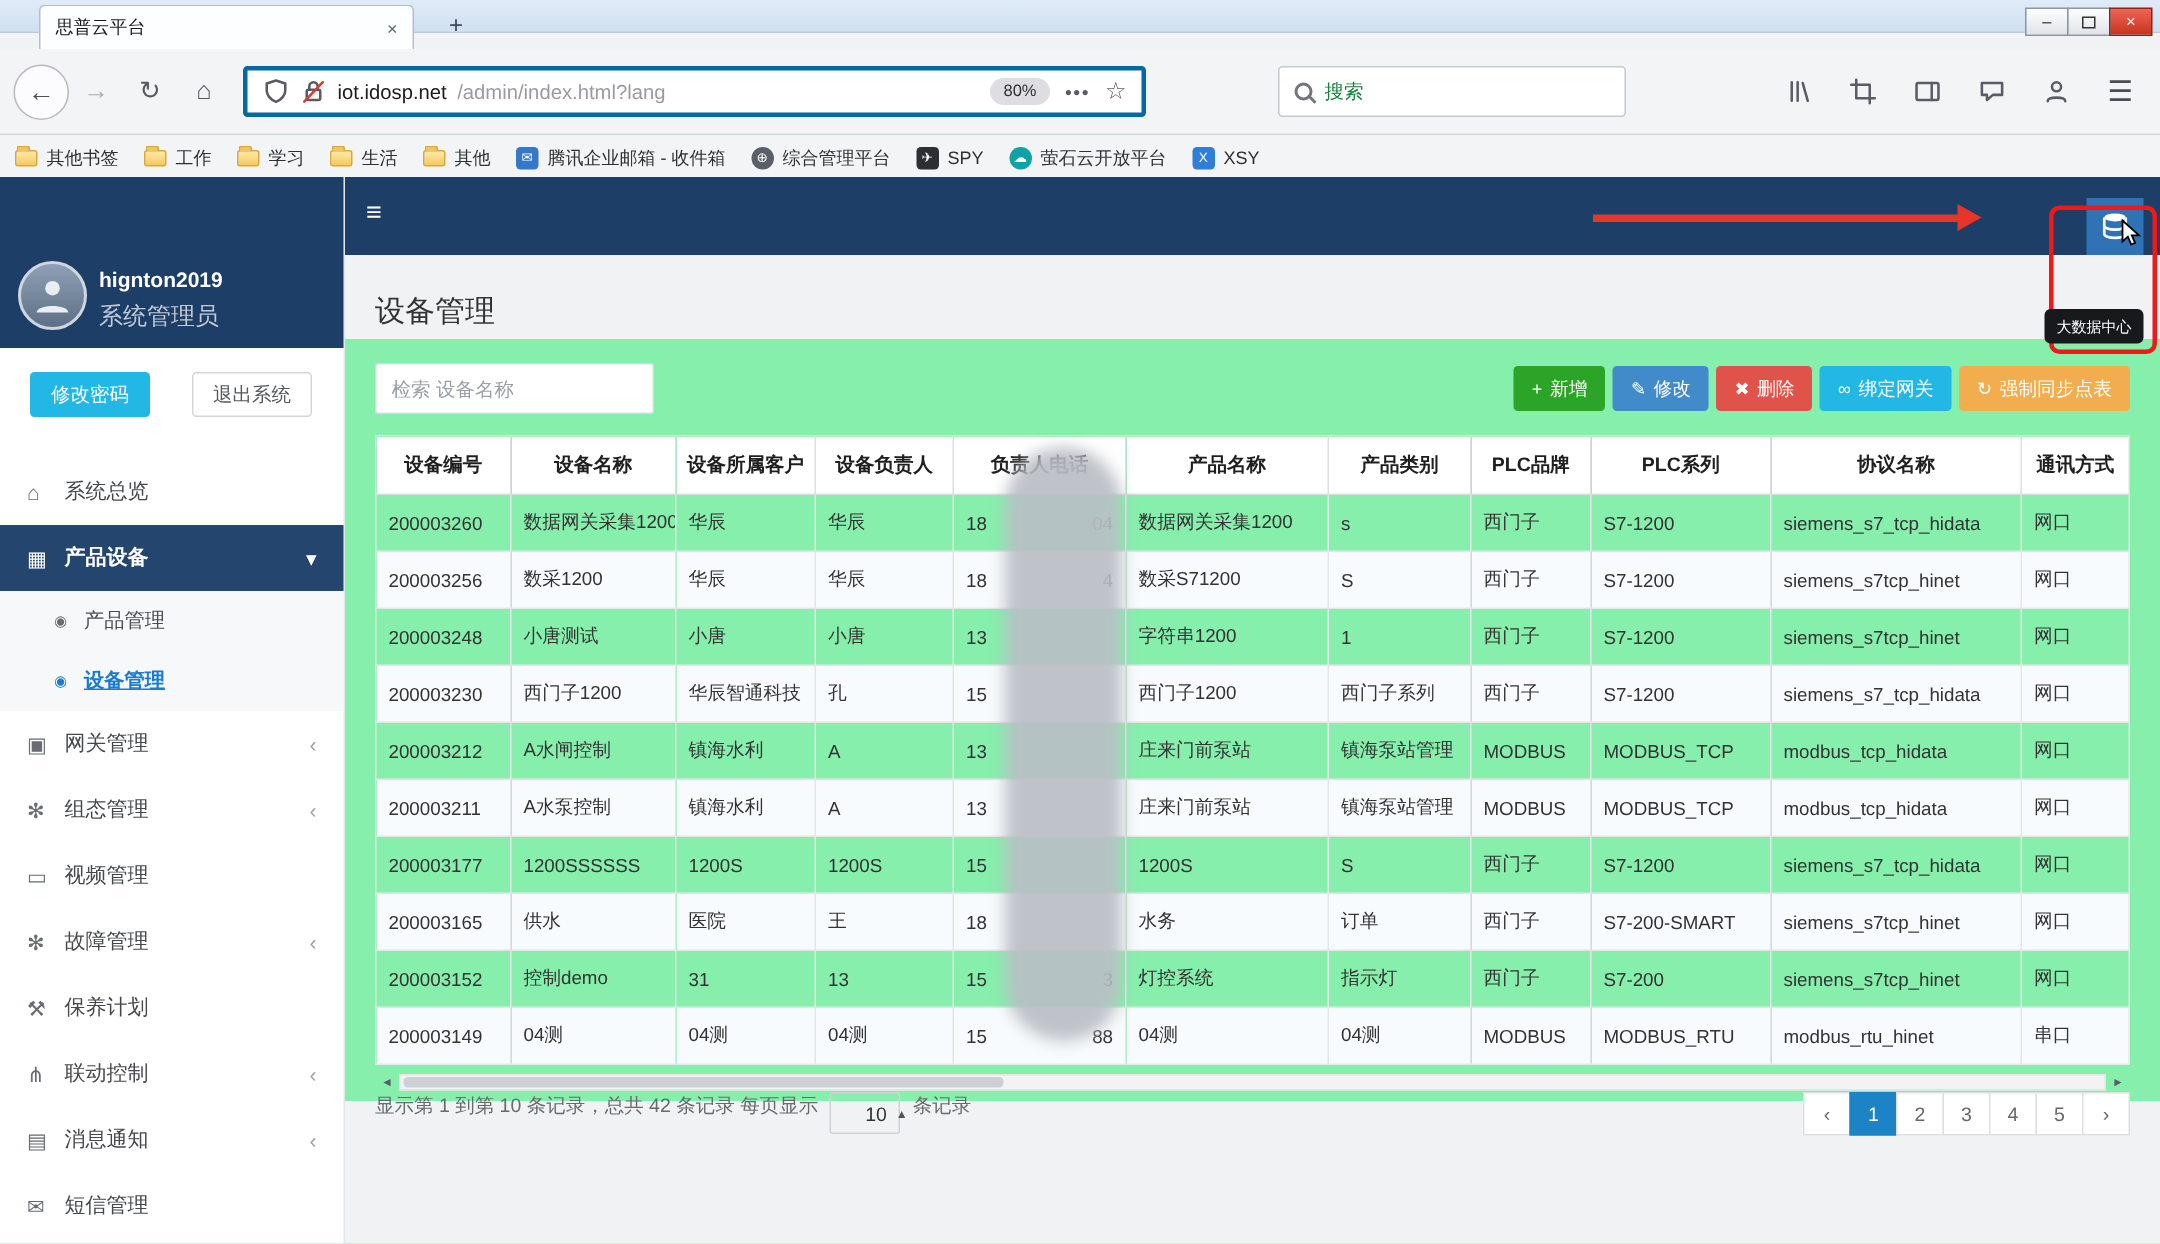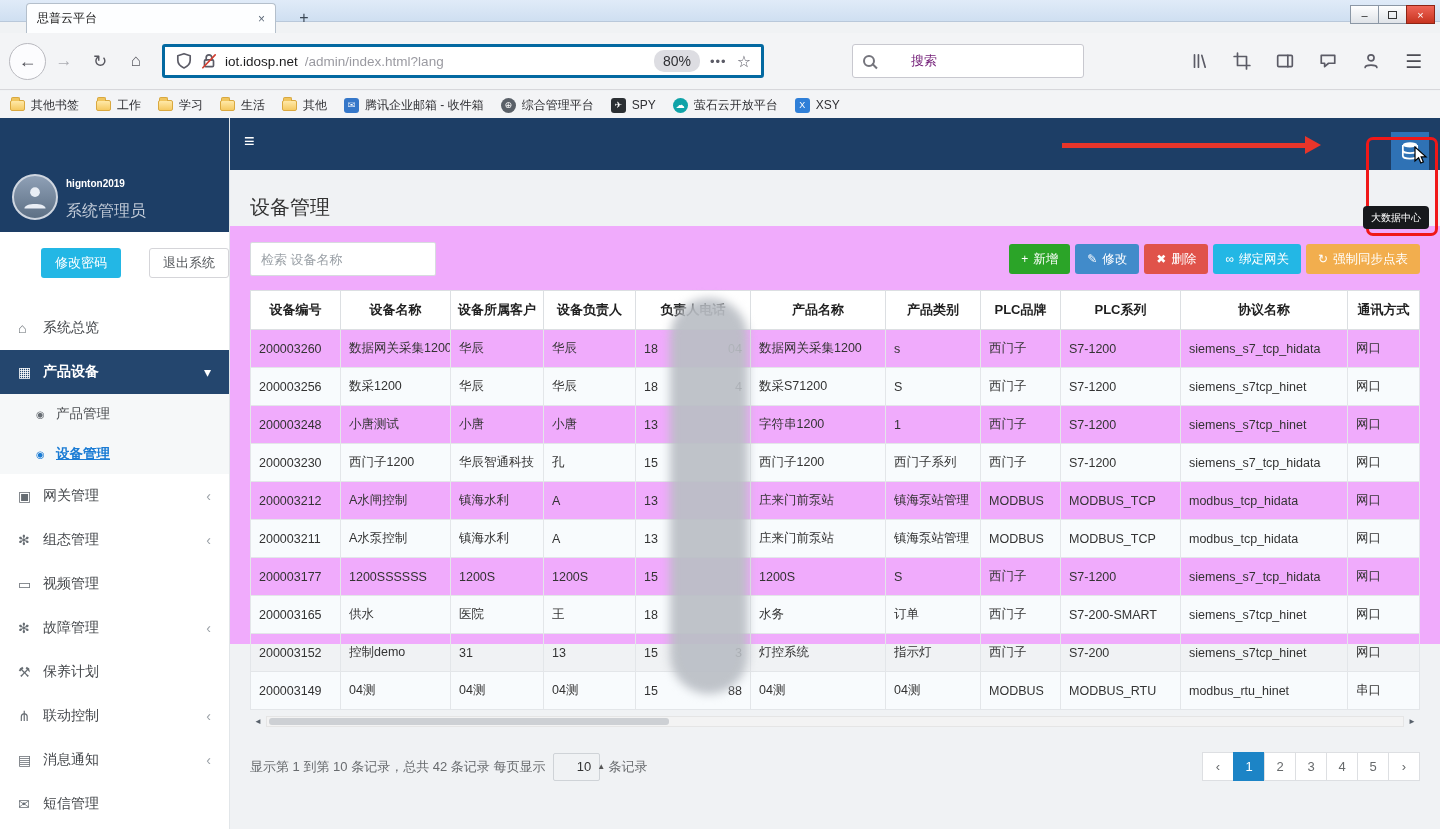--- a/index.html
+++ b/index.html
@@ -17,66 +17,66 @@
   .wbtn .sq{width:9px;height:8px;border:1px solid #333;display:block;}
   .wbtn.close{background:linear-gradient(#ef6557,#c7331f);border-color:#8d2415;color:#fff;}
 
   .bnav{position:absolute;top:33px;left:0;right:0;height:57px;background:#f3f4f6;border-bottom:1px solid #d7d7db;display:flex;align-items:center;}
   .back{width:37px;height:37px;border:1px solid #b9b9bf;border-radius:50%;background:#fcfcfe;margin-left:9px;display:flex;align-items:center;justify-content:center;font-size:18px;color:#4d4d55;}
   .navic{width:36px;text-align:center;font-size:17px;color:#57575f;}
   .navic.fwd{color:#abacb2;}
   .urlbar{margin-left:8px;width:602px;height:34px;background:#fff;border:3px solid #0369a1;border-radius:3px;display:flex;align-items:center;padding:0 10px;gap:7px;}
   .urlhost{font-size:13.5px;color:#1c1c1e;}
   .urlpath{font-size:13.5px;color:#9a9aa1;flex:1;white-space:nowrap;overflow:hidden;}
-  .zoom{background:#dddde2;border-radius:10px;font-size:14px;color:#2f2f33;padding:3px 9px;}
+  .zoom{background:#dddde2;border-radius:10px;font-size:11px;color:#2f2f33;padding:3px 9px;}
   .dots{font-size:13px;color:#5b5b66;letter-spacing:1px;padding:0 3px;}
   .star{font-size:16px;color:#5b5b66;}
   .sframe{margin-left:88px;width:232px;height:34px;background:#fff;border:1px solid #c8c8cf;border-radius:3px;display:flex;align-items:center;padding:0 10px;gap:8px;}
   .lens{width:12px;height:12px;border:2px solid #74747c;border-radius:50%;position:relative;flex:none;}
   .lens::after{content:"";position:absolute;width:7px;height:2px;background:#74747c;transform:rotate(45deg);right:-5px;bottom:-2px;}
-  .sph{font-size:13px;color:#701a75;margin-left:28px;}
+  .sph{font-size:13px;color:#15803d;}
   .ricons{margin-left:auto;display:flex;align-items:center;gap:25px;padding-right:18px;color:#5b5b66;}
   svg.ic{width:18px;height:18px;stroke:#5b5b66;fill:none;stroke-width:1.5;stroke-linecap:round;stroke-linejoin:round;}
   .burger{font-size:19px;color:#4c4c54;}
 
   .bbar{position:absolute;top:91px;left:0;right:0;height:27px;background:#f3f4f6;border-bottom:1px solid #e3e3e7;display:flex;align-items:center;gap:17px;padding:14px 10px;font-size:12px;color:#2f2f33;}
   .bm{display:flex;align-items:center;gap:6px;}
   .bm-icon{width:15px;height:15px;border-radius:3px;display:flex;align-items:center;justify-content:center;font-size:9px;color:#fff;flex:none;}
   .bm-icon.folder{height:11px;background:linear-gradient(#ffe9a8,#f5c961);border:1px solid #d9a83f;border-radius:2px;position:relative;}
   .bm-icon.folder::before{content:"";position:absolute;top:-4px;left:0;width:7px;height:3px;background:#f0c55e;border:1px solid #d9a83f;border-bottom:none;border-radius:2px 2px 0 0;}
   .bm-icon.round{border-radius:50%;}
 
   
   .app{position:absolute;top:118px;left:0;right:0;bottom:0;background:#f0f2f4;}
   .anav{position:absolute;top:0;left:0;right:0;height:52px;background:#1d3e66;}
   .burger2{position:absolute;left:244px;top:13px;color:#fff;font-size:18px;font-weight:bold;}
 
   .sidebar{position:absolute;top:0;left:0;width:230px;bottom:0;background:#fff;border-right:1px solid #e2e6e9;z-index:3;}
   .suser{height:114px;background:#1d3e66;position:relative;}
   .avatar{position:absolute;left:12px;top:56px;width:46px;height:46px;border-radius:50%;background:linear-gradient(#8fa0b6,#5d7085);border:2px solid #cfd6e0;display:flex;align-items:center;justify-content:center;overflow:hidden;}
-  .uname{position:absolute;left:66px;top:60px;color:#fff;font-size:10px;font-weight:bold;}
+  .uname{position:absolute;left:66px;top:60px;color:#fff;font-size:14px;font-weight:bold;}
   .urole{position:absolute;left:66px;top:83px;color:#c2cbd8;font-size:16px;}
-  .ubtns{display:flex;gap:28px;padding:16px 0 0 20px;justify-content:flex-end;}
+  .ubtns{display:flex;gap:28px;padding:16px 0 0 20px;}
   .ubtn{min-width:80px;height:30px;display:flex;align-items:center;justify-content:center;font-size:13px;border-radius:3px;}
   .ubtn.cyan{background:#23b7e5;color:#fff;}
   .ubtn.plain{background:#fff;border:1px solid #d5d5d9;color:#55585c;}
   .menu{margin-top:28px;}
   .menu-item{height:44px;display:flex;align-items:center;padding:0 18px;font-size:14px;color:#45484c;}
   .mi-icon{width:25px;font-size:14px;color:#676d73;flex:none;}
   .mi-chev{margin-left:auto;color:#9ba1a7;font-size:14px;}
   .menu-item.active{background:#24466e;color:#fff;font-weight:bold;}
   .menu-item.active .mi-icon,.menu-item.active .mi-chev{color:#fff;}
   .menu-item.sub{height:40px;background:#f6f8f9;padding-left:36px;font-size:13.5px;color:#4a4d51;}
   .menu-item.sub .mi-icon{font-size:10px;width:20px;}
   .menu-item.selected,.menu-item.selected .mi-icon{color:#1a7bd4;}
   .menu-item.selected .mi-label{text-decoration:underline;font-weight:bold;}
 
   .main{position:absolute;left:230px;top:52px;right:0;bottom:0;}
   .ptitle{padding:24px 20px 16px;font-size:20px;color:#333;}
-  .card{position:absolute;top:56px;left:0;right:0;height:418px;background:#f0abfc;padding:16px 20px 0;}
+  .card{position:absolute;top:56px;left:0;right:0;height:508px;background:#86efac;padding:16px 20px 0;}
   .tbar{display:flex;align-items:center;}
   .dev-search{width:186px;height:34px;border:1px solid #d7dbdf;border-radius:2px;padding:0 10px;font-size:13px;color:#333;outline:none;}
   .dev-search::placeholder{color:#9aa0a6;}
   .tsp{flex:1;}
   .abtn{height:30px;padding:0 12px;border-radius:3px;color:#fff;font-size:12.5px;display:flex;align-items:center;gap:5px;margin-left:5px;border:none;}
   .abtn .bic{font-size:12px;}
   .abtn.green{background:#2ba428;}
   .abtn.blue{background:#418bca;}
   .abtn.red{background:#e0534a;}
   .abtn.cyan{background:#23b7e5;}
@@ -86,21 +86,21 @@
   .tbl th{border:1px solid #dcdfe2;font-size:13px;font-weight:bold;padding:10px 3px;text-align:center;color:#1f1f1f;background:#fff;white-space:nowrap;overflow:hidden;}
   .tbl td{border:1px solid #e3e6e9;font-size:12.5px;padding:10px 8px;color:#333;white-space:nowrap;overflow:hidden;text-align:left;}
   .tbl tbody tr:nth-child(even) td{background:#f8fbfd;}
   .phone{display:flex;justify-content:space-between;}
 
   .hscroll{display:flex;align-items:center;margin-top:4px;height:14px;}
   .harrow{font-size:8px;color:#57606a;width:16px;text-align:center;}
   .htrack{flex:1;height:11px;background:#f3f3f3;border:1px solid #e5e5e5;position:relative;}
   .hthumb{position:absolute;left:2px;top:1px;height:7px;width:400px;background:#cdd0d4;border-radius:3px;}
 
-  .pager{display:flex;align-items:center;margin-top:24px;font-size:13px;color:#686b6e;}
+  .pager{display:flex;align-items:flex-start;margin-top:0;font-size:13px;color:#686b6e;}
   .psel{width:47px;height:28px;border:1px solid #cfd3d7;border-radius:2px;display:flex;align-items:center;justify-content:center;gap:6px;margin:0 8px;color:#333;padding-left:28px;}
   .psel .caret{font-size:8px;color:#555;}
   .pages{margin-left:auto;display:flex;}
   .pbtn{min-width:32px;height:29px;border:1px solid #dddfe2;background:#fff;color:#676a6c;display:flex;align-items:center;justify-content:center;font-size:13px;margin-left:-1px;}
   .pbtn.active{background:#1c84c6;border-color:#1c84c6;color:#fff;}
 
   .blur-blob{position:absolute;left:440px;top:128px;width:78px;height:396px;background:rgba(186,190,196,.92);border-radius:39px;filter:blur(5px);z-index:5;}
 
   
   .red-arrow{position:absolute;left:1062px;top:143px;width:244px;height:5px;background:#e8352a;z-index:60;}

